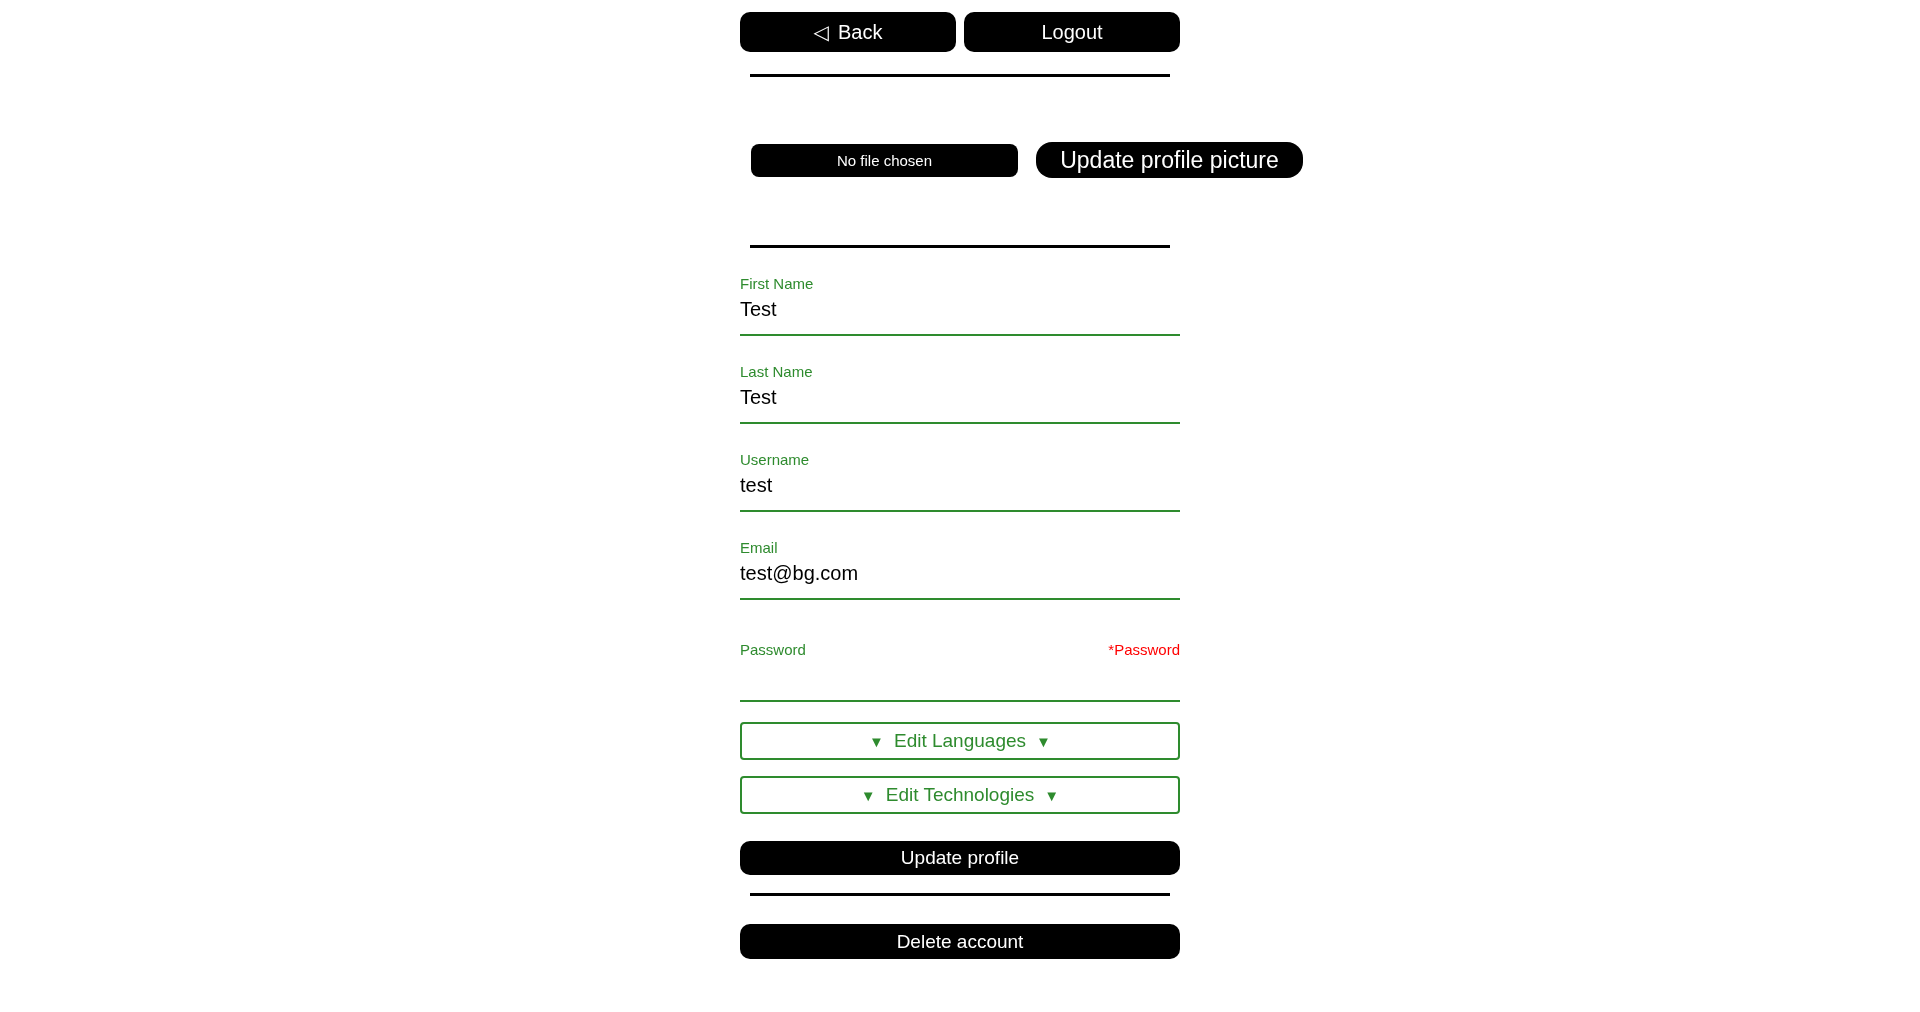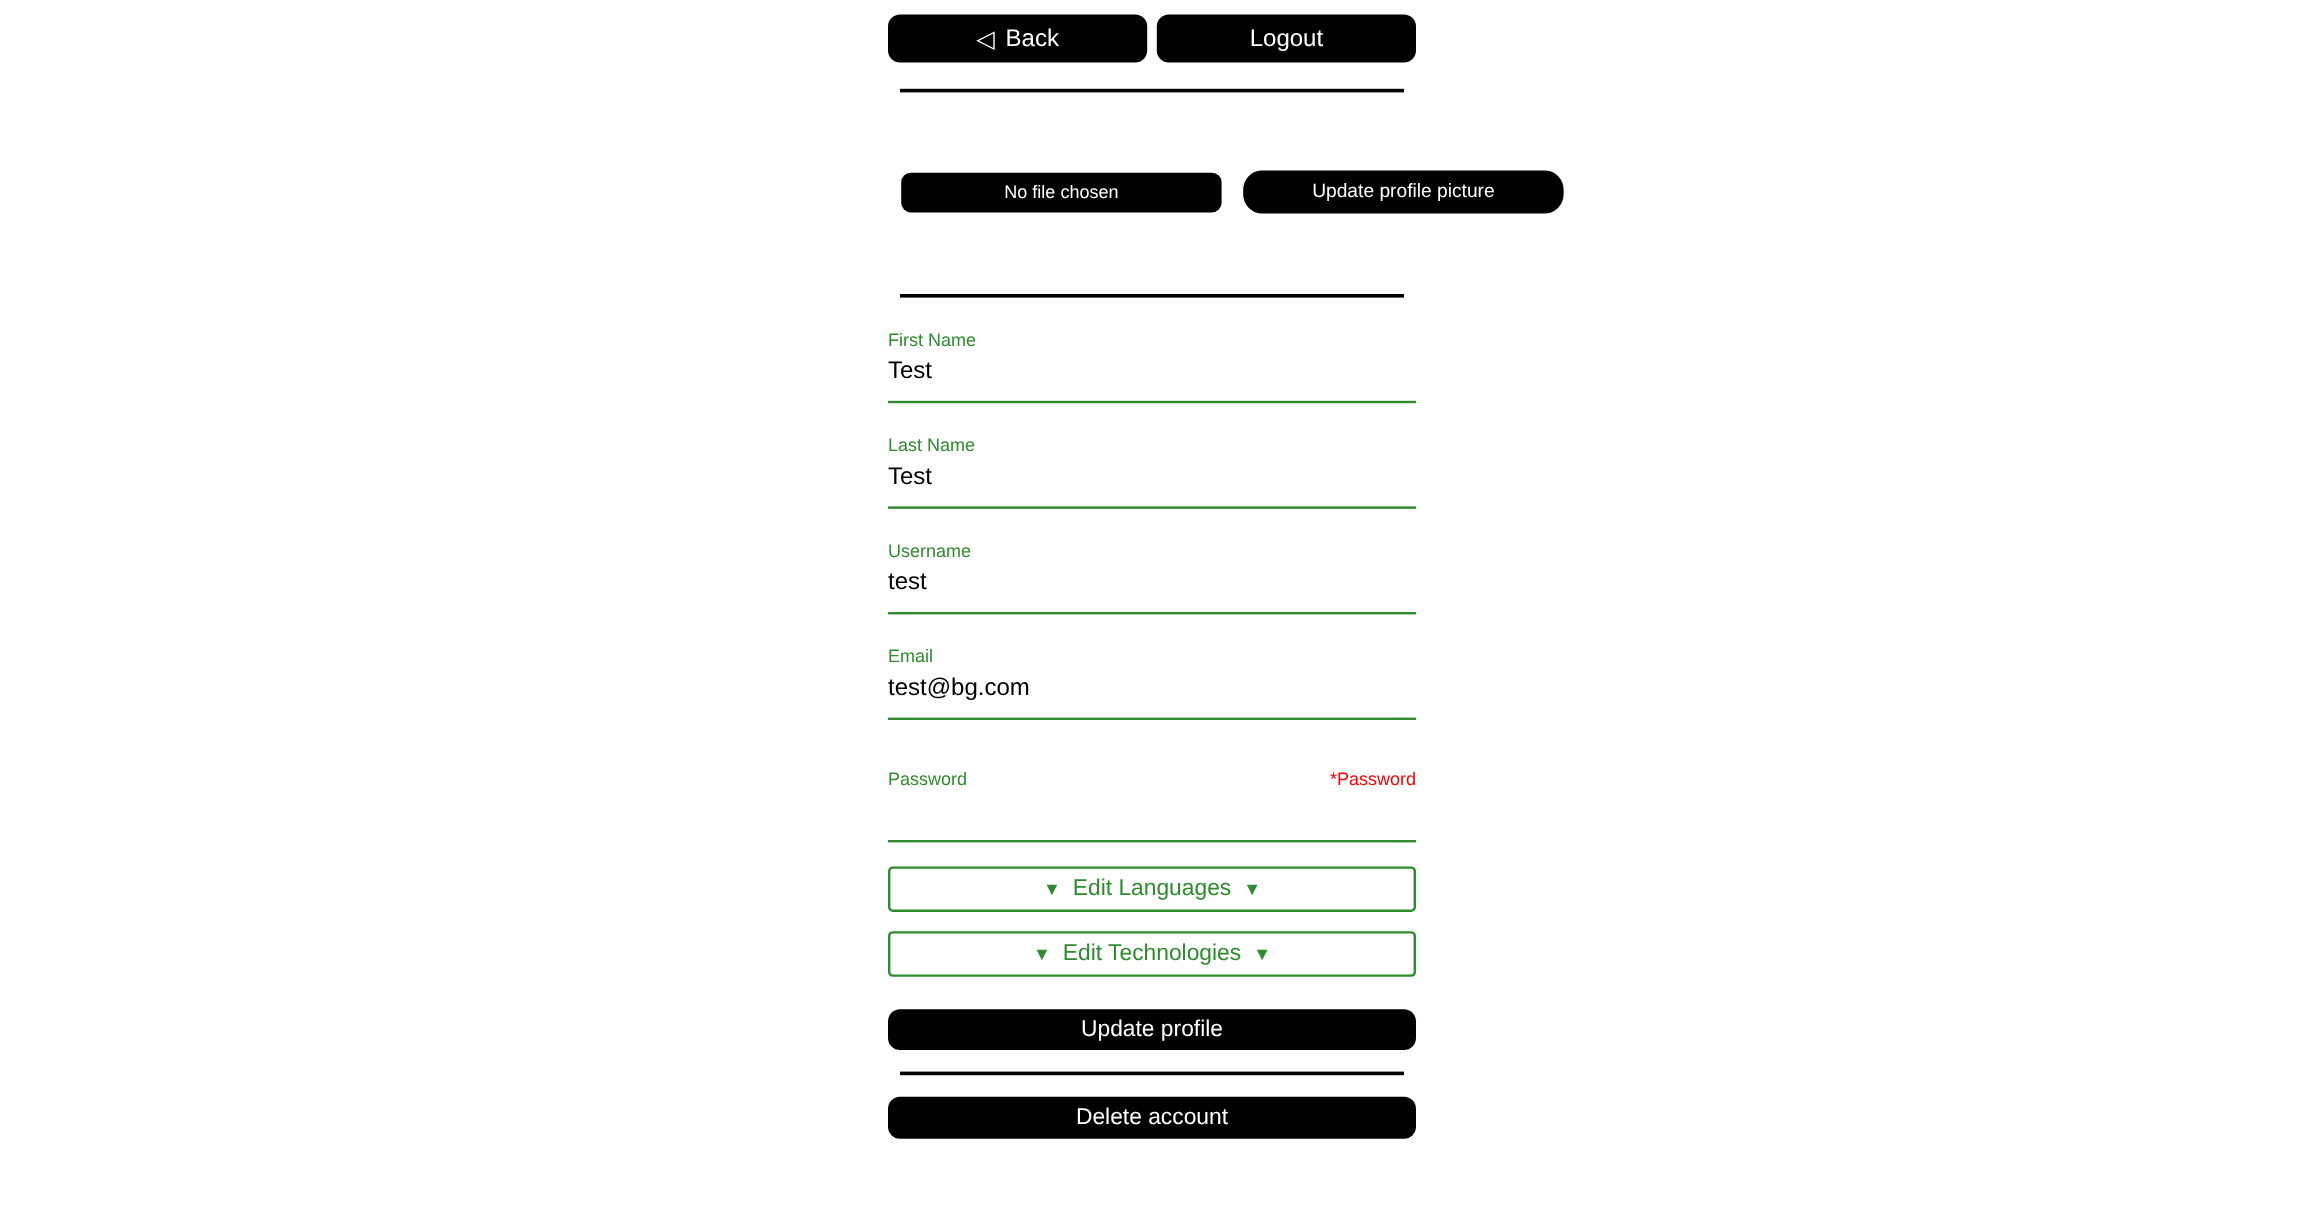--- a/index.html
+++ b/index.html
@@ -77,21 +77,21 @@
   }
   .btn-file {
     width: 267px;
     height: 33px;
     font-size: 15px;
     border-radius: 8px;
   }
   .btn-upload {
     width: 267px;
     height: 36px;
-    font-size: 16px;
+    font-size: 23px;
     border-radius: 16px;
   }
 
   
   .field { margin-top: 14px; }
   .field-label-row {
     display: flex;
     justify-content: space-between;
     align-items: baseline;
     gap: 12px;
@@ -139,21 +139,21 @@
   .btn-technologies { margin-top: 16px; }
 
   .btn-update-profile {
     width: 100%;
     margin-top: 27px;
     height: 34px;
     font-size: 19px;
   }
   .btn-delete-account {
     width: 100%;
-    margin-top: 18px;
+    margin-top: 28px;
     height: 35px;
     font-size: 19px;
   }
   .caret { font-size: 15px; line-height: 1; }
 </style>
 </head>
 <body>
 
 <div class="viewport">
   <div class="page">

